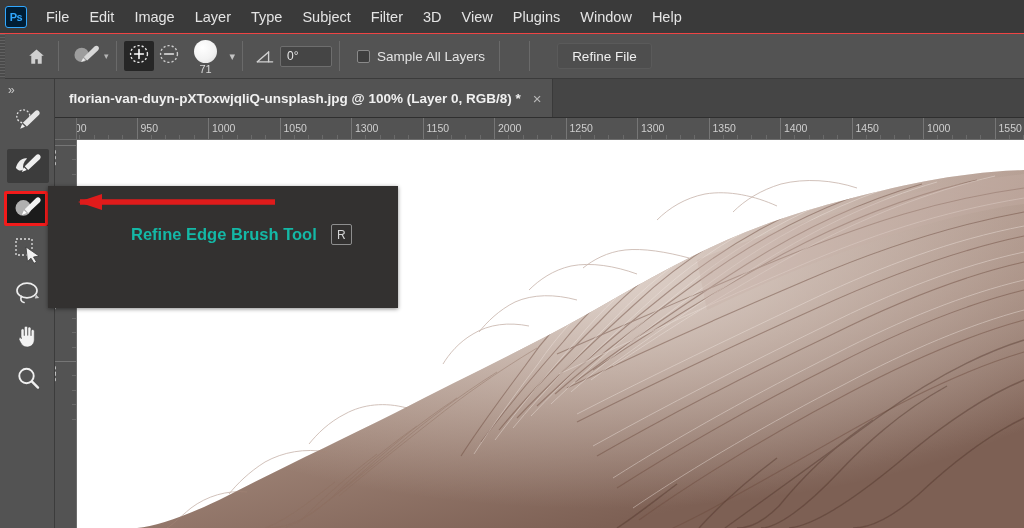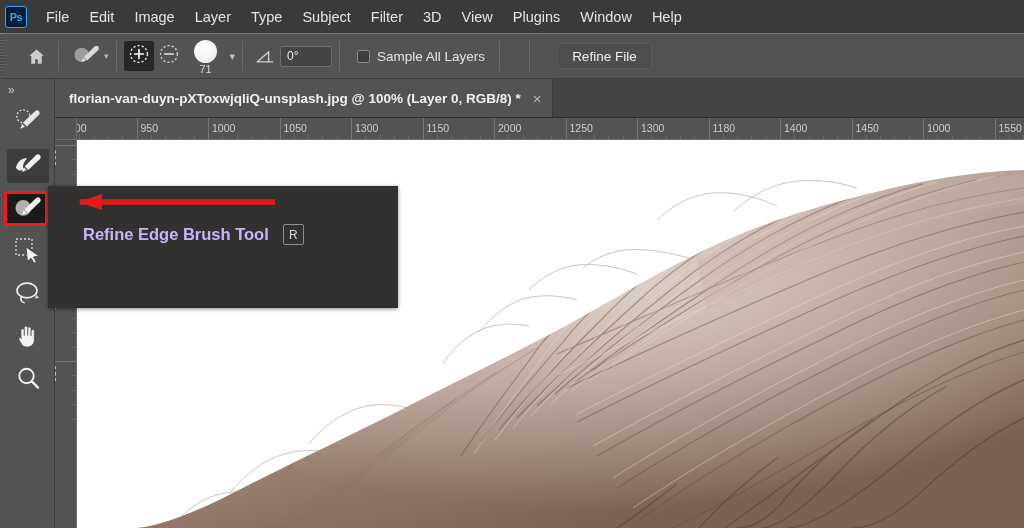--- a/index.html
+++ b/index.html
@@ -181,21 +181,21 @@
   
   .tooltip {
     position: absolute; left: 48px; top: 186px; width: 350px; height: 122px;
     background: #333130; box-shadow: 0 1px 4px rgba(0,0,0,.45);
   }
   .tooltip-text-row {
     position: absolute; left: 35px; top: 38px;
     display: flex; align-items: center; gap: 14px;
   }
   .tooltip-title {
-    color: #c4b5fd; font-size: 16.5px; font-weight: bold; white-space: nowrap;
+    color: #14b8a6; font-size: 16.5px; font-weight: bold; white-space: nowrap; margin-left: 48px;
   }
   .tooltip-key {
     width: 21px; height: 21px; border: 1px solid #8e8e8e; border-radius: 2px;
     color: #d5d5d5; font-size: 12px;
     display: flex; align-items: center; justify-content: center;
   }
   .arrow-wrap {
     position: absolute; left: 50px; top: 193px; width: 225px; height: 18px;
   }
 </style>
@@ -354,21 +354,21 @@
       <div class="rh-minor" style="left: 517.1px;"></div>
       <div class="rh-minor" style="left: 531.4px;"></div>
       <div class="rh-minor" style="left: 545.7px;"></div>
       <div class="rh-tick" style="left: 560px;"></div>
       <div class="rh-label" style="left: 564px;">1300</div>
       <div class="rh-minor" style="left: 574.3px;"></div>
       <div class="rh-minor" style="left: 588.6px;"></div>
       <div class="rh-minor" style="left: 602.9px;"></div>
       <div class="rh-minor" style="left: 617.2px;"></div>
       <div class="rh-tick" style="left: 631.5px;"></div>
-      <div class="rh-label" style="left: 635.5px;">1180</div>
+      <div class="rh-label" style="left: 635.5px;">1350</div>
       <div class="rh-minor" style="left: 645.8px;"></div>
       <div class="rh-minor" style="left: 660.1px;"></div>
       <div class="rh-minor" style="left: 674.4px;"></div>
       <div class="rh-minor" style="left: 688.7px;"></div>
       <div class="rh-tick" style="left: 703px;"></div>
       <div class="rh-label" style="left: 707px;">1400</div>
       <div class="rh-minor" style="left: 717.3px;"></div>
       <div class="rh-minor" style="left: 731.6px;"></div>
       <div class="rh-minor" style="left: 745.9px;"></div>
       <div class="rh-minor" style="left: 760.2px;"></div>

